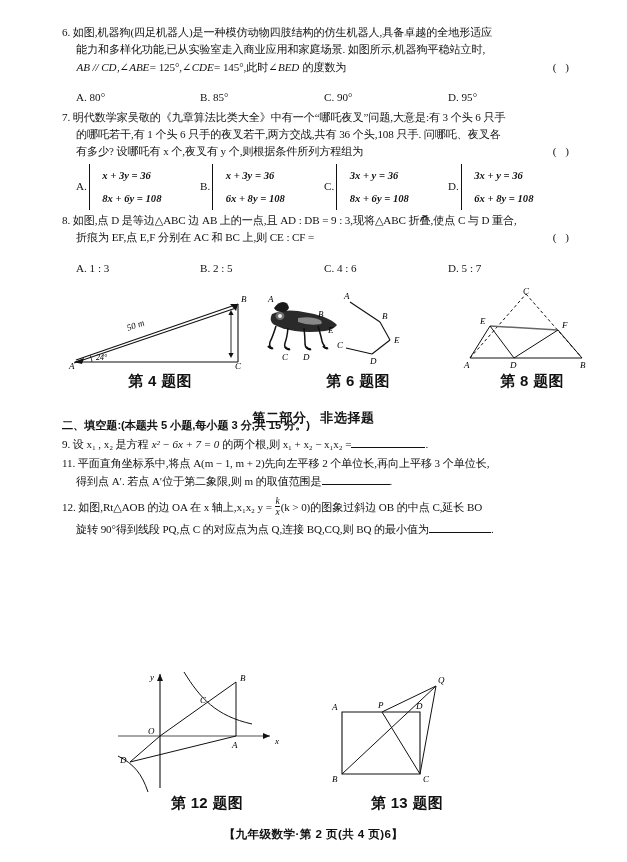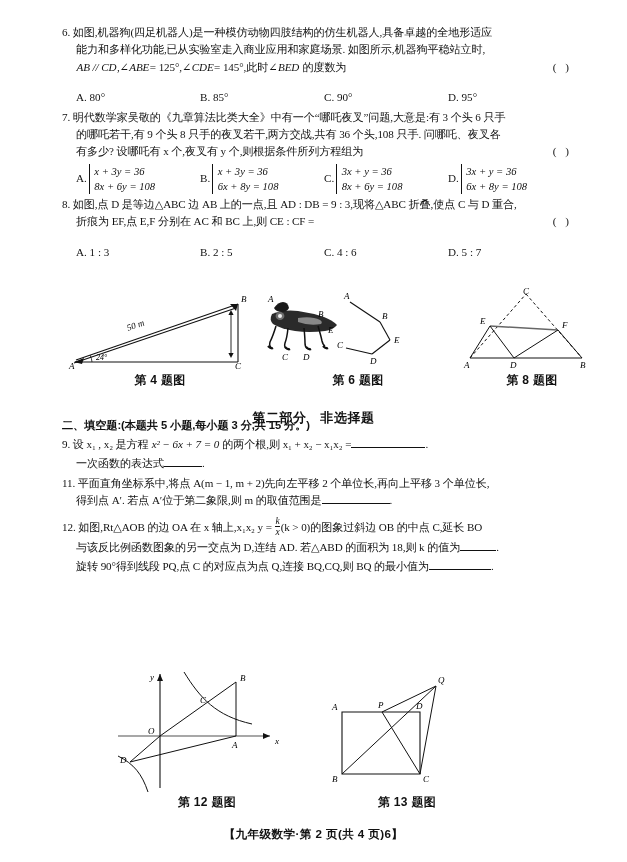--- a/index.html
+++ b/index.html
@@ -63,35 +63,36 @@
     margin-top: 13px;
   }
   .options .opt { width: 25%; }
   .options.sys { align-items: center; margin-top: 3px; margin-bottom: 2px; }
   .options.sys .opt { display: flex; align-items: center; }
   .opt-label { margin-right: 2px; }
 
   .brace {
     display: inline-block;
     border-left: 1.1px solid #111;
-    padding-left: 4px;
-    line-height: 15px;
+    padding-left: 12px;
+    line-height: 22px;
+    font-weight: bold;
   }
   .brace .row { white-space: nowrap; font-size: 10.6px; }
   .brace .row:first-child { margin-bottom: 1px; }
 
   
   .figstrip {
     position: absolute;
     left: 0; top: 0;
     width: 627px;
   }
   .figcap {
     text-align: center;
-    font-size: 12px;
+    font-size: 15px;
     font-family: "Liberation Sans", sans-serif;
     font-weight: 600;
     letter-spacing: 0.3px;
   }
   .fig {
     position: absolute;
   }
 
   
   .part-title {
@@ -177,21 +178,21 @@
         <div class="opt">D. 95°</div>
       </div>
     </div>
 
     <div class="q">
       <div class="q-line">
         <span class="num">7.</span>
         <span>明代数学家吴敬的《九章算法比类大全》中有一个“哪吒夜叉”问题,大意是:有 3 个头 6 只手</span>
       </div>
       <div class="q-line indent">
-        <span>的哪吒若干,有 9 个头 8 只手的夜叉若干,两方交战,共有 36 个头,108 只手. 问哪吒、夜叉各</span>
+        <span>的哪吒若干,有 1 个头 6 只手的夜叉若干,两方交战,共有 36 个头,108 只手. 问哪吒、夜叉各</span>
       </div>
       <div class="q-line indent">
         <span class="paren-right">(    )</span>
         <span>有多少?  设哪吒有 x 个,夜叉有 y 个,则根据条件所列方程组为</span>
       </div>
       <div class="options sys">
         <div class="opt">
           <span class="opt-label">A.</span>
           <span class="brace">
             <span class="row mi">x + 3y = 36</span>
@@ -330,42 +331,36 @@
     <div class="sec-head">二、填空题:(本题共 5 小题,每小题 3 分,共 15 分。)</div>
 
     <div class="q">
       <div class="q-line">
         <span class="num">9.</span>
         <span>设 x₁ , x₂ 是方程 </span><span class="mi">x² − 6x + 7 = 0</span><span> 的两个根,则 x₁ + x₂ − x₁x₂ =</span><span class="blank w1"></span><span>.</span>
       </div>
     </div>
 
     <div class="q">
-      <div class="q-line indent">
-        <span>一次函数的表达式</span><span class="blank w2"></span><span>.</span>
-      </div>
     </div>
 
     <div class="q">
       <div class="q-line">
         <span class="num">11.</span>
         <span>平面直角坐标系中,将点 A(m − 1, m + 2)先向左平移 2 个单位长,再向上平移 3 个单位长,</span>
       </div>
       <div class="q-line indent">
         <span>得到点 A′. 若点 A′位于第二象限,则 m 的取值范围是</span><span class="blank w3"></span><span>.</span>
       </div>
     </div>
 
     <div class="q" style="margin-top:5px;">
       <div class="q-line" style="line-height:24px;">
         <span class="num">12.</span>
         <span>如图,Rt△AOB 的边 OA 在 x 轴上,x₁x₂ y = </span><span class="frac"><span class="n">k</span><span class="d">x</span></span><span>(k &gt; 0)的图象过斜边 OB 的中点 C,延长 BO</span>
-      </div>
-      <div class="q-line indent">
-        <span>与该反比例函数图象的另一交点为 D,连结 AD. 若△ABD 的面积为 18,则 k 的值为</span><span class="blank w4"></span><span>.</span>
       </div>
     </div>
 
     <div class="q">
       <div class="q-line indent">
         <span>旋转 90°得到线段 PQ,点 C 的对应点为点 Q,连接 BQ,CQ,则 BQ 的最小值为</span><span class="blank w5"></span><span>.</span>
       </div>
     </div>
   </div>
 

